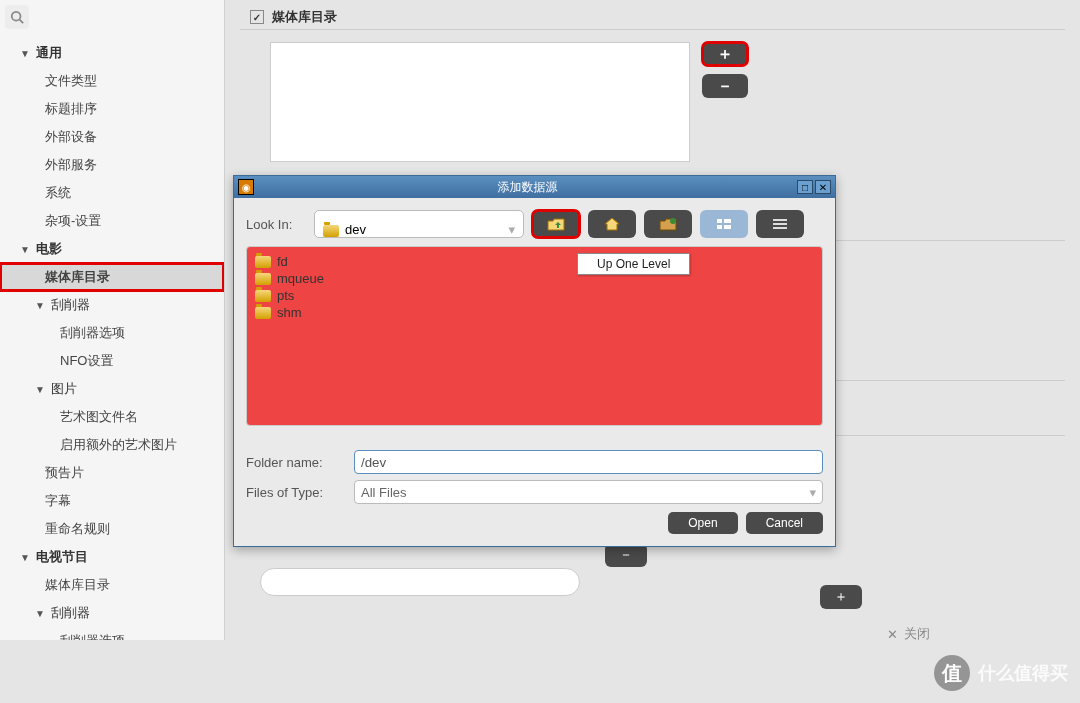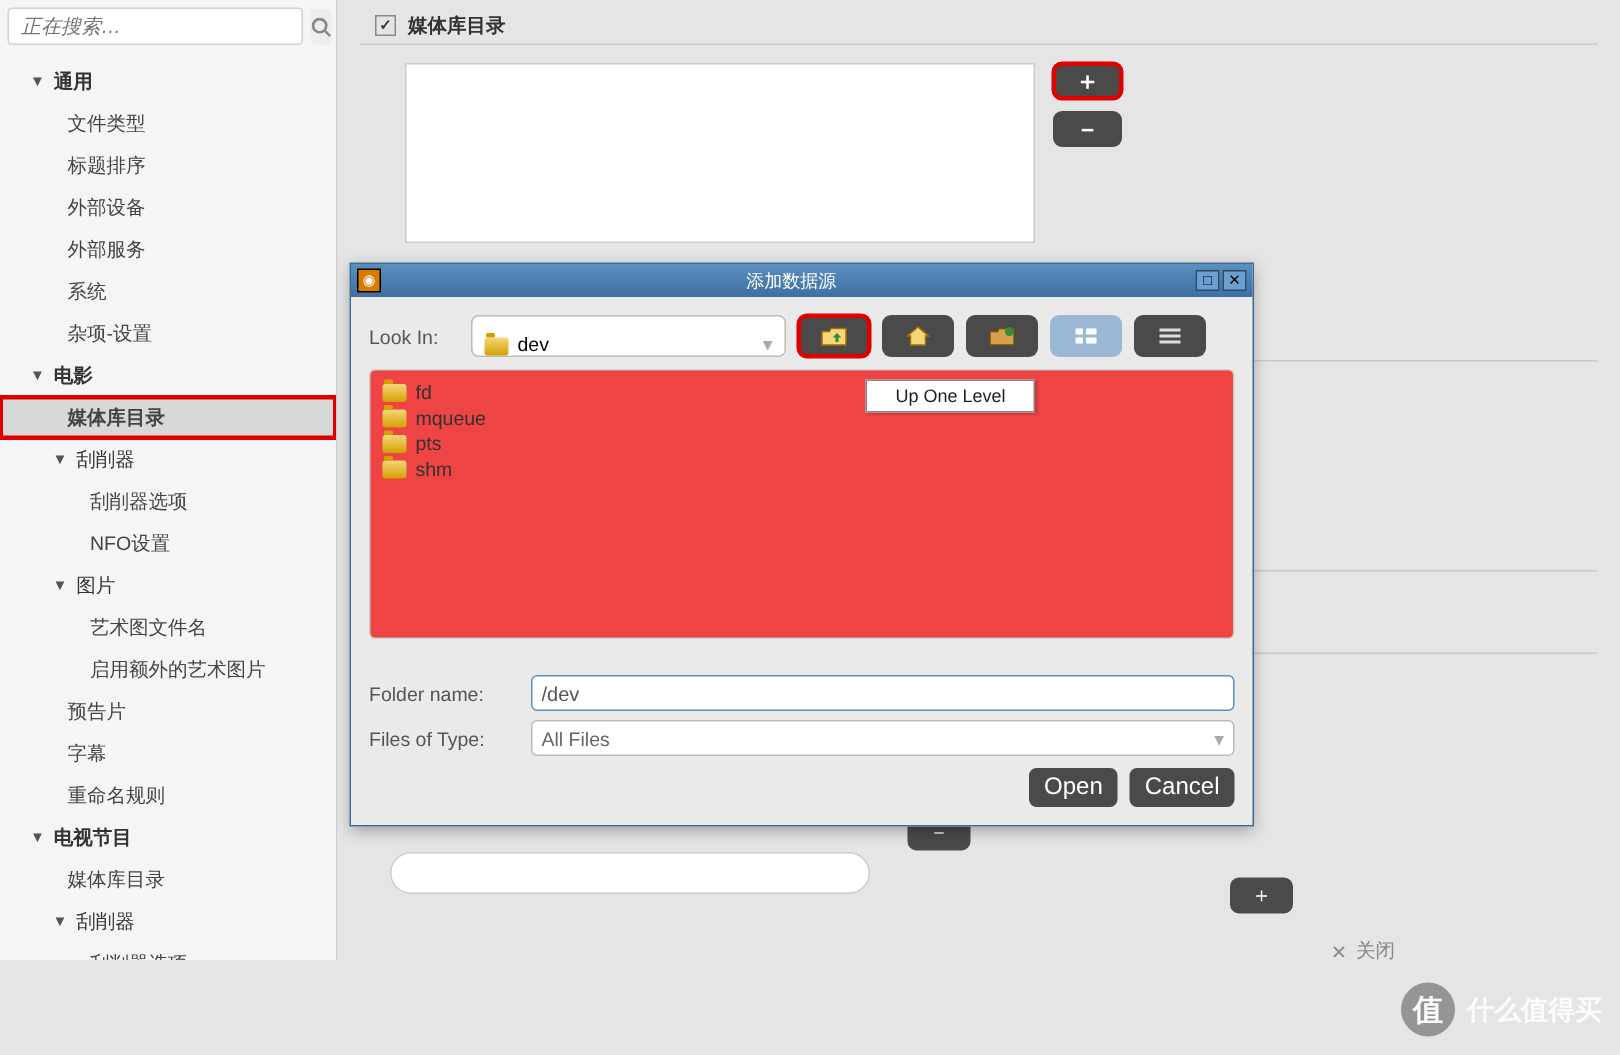--- a/index.html
+++ b/index.html
@@ -287,22 +287,22 @@
       padding: 0 6px;
       background: #fff;
       display: flex; align-items: center;
       color: #666;
     }
     .combo .arrow { margin-left: auto; color: #aaa; }
     .dlg-actions { display: flex; justify-content: flex-end; gap: 8px; margin-top: 8px; }
     .act-btn {
       background: #4a4a4a; color: #fff;
       border-radius: 5px;
-      padding: 4px 10px;
-      font-size: 16px;
+      padding: 4px 20px;
+      font-size: 12px;
       cursor: pointer;
     }
     .watermark {
       position: absolute;
       right: 12px; bottom: 12px;
       display: flex; align-items: center; gap: 8px;
       color: #fff;
       font-weight: bold;
       font-size: 18px;
       opacity: 0.85;
@@ -322,21 +322,20 @@
       display: flex; align-items: center; gap: 6px;
       color: #888;
     }
   </style>
 </head>
 <body>
 
 <div class="app">
   <div class="sidebar">
     <div class="search-row">
-      <input class="search-input" placeholder="正在搜索…" style="">
       <div class="search-icon-btn">
         <svg width="14" height="14" viewBox="0 0 16 16">
             <circle cx="7" cy="7" r="5" fill="none" stroke="#888" stroke-width="2"></circle>
             <line x1="11" y1="11" x2="15" y2="15" stroke="#888" stroke-width="2"></line>
           </svg>
       </div>
     </div>
     <div class="tree">
       <div class="tree-sect">
           <span class="tri">▼</span>

